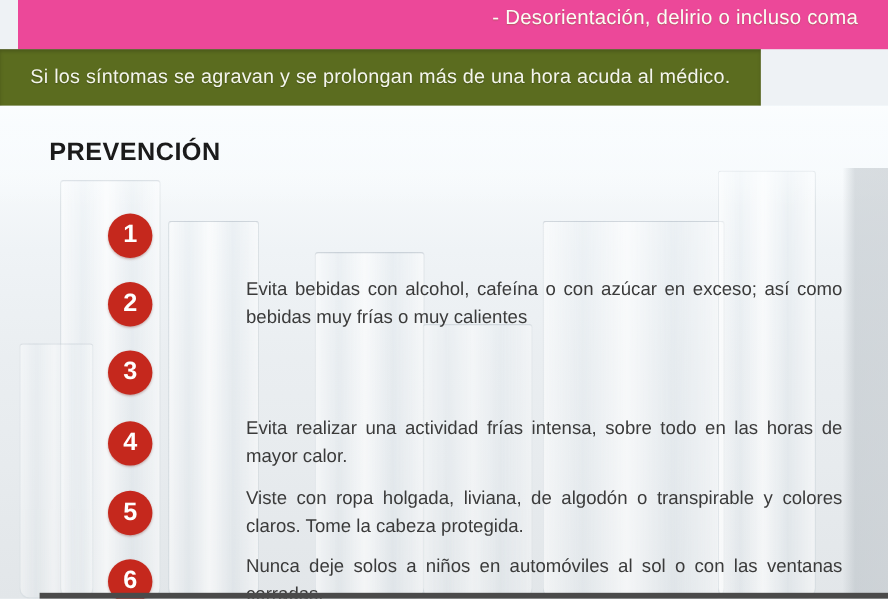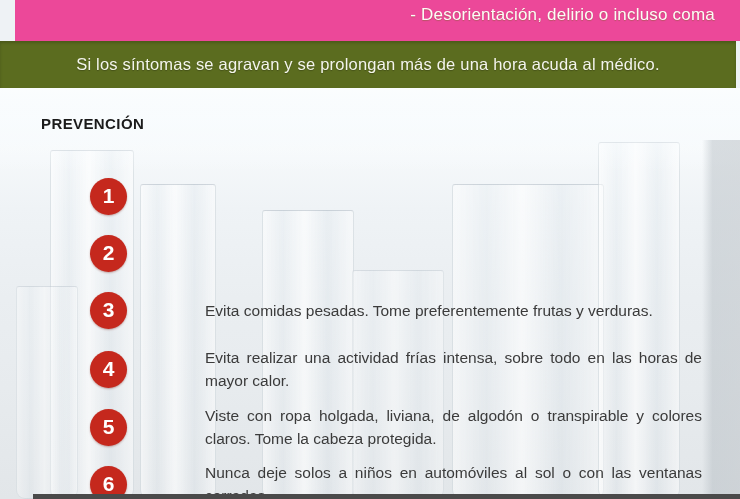--- a/index.html
+++ b/index.html
@@ -16,21 +16,21 @@
     position: absolute; left: 15px; top: 0; width: 740px; height: 41px;
     background: #ec4899;
     z-index: 5;
   }
   .top-banner .line {
     position: absolute; right: 40px; top: 5px;
     color: #fcfdf6; font-size: 17px; letter-spacing: 0.2px;
     text-shadow: 0 1px 1px rgba(90,110,10,0.35);
   }
   .alert-banner {
-    position: absolute; left: 0; top: 41px; width: 736px; height: 47px;
+    position: absolute; left: 0; top: 41px; width: 634px; height: 47px;
     background: #5b6c1f;
     box-shadow: inset 0 2px 3px rgba(0,0,0,0.18);
     z-index: 5;
     display: flex; align-items: center; justify-content: center;
   }
   .alert-banner .line {
     color: #f4f5ec; font-size: 16.5px; letter-spacing: 0.2px;
     text-shadow: 0 1px 1px rgba(0,0,0,0.25);
   }
 
@@ -62,21 +62,21 @@
   }
   .bottom-bar {
     position: absolute; left: 33px; right: 0; bottom: 0; height: 5px;
     background: #4a4a4a;
     z-index: 6;
   }
 
   
   .section-title {
     position: absolute; left: 41px; top: 115px;
-    font-size: 15px; font-weight: bold; color: #1b1b1b;
+    font-size: 21px; font-weight: bold; color: #1b1b1b;
     letter-spacing: 0.4px;
     z-index: 4;
   }
 
   
   .tip {
     position: absolute; left: 90px; width: 614px; height: 46px;
     display: flex; align-items: center;
     z-index: 4;
   }
@@ -122,24 +122,24 @@
   <div class="line">Si los síntomas se agravan y se prolongan más de una hora acuda al médico.</div>
 </div>
 
 <div class="section-title">PREVENCIÓN</div>
 
 <div class="tip tip-1">
   <div class="badge">1</div>
 </div>
 <div class="tip tip-2">
   <div class="badge">2</div>
+  <div class="tip-text">Evita bebidas con alcohol, cafeína o con azúcar en exceso; así como bebidas muy frías o muy calientes</div>
 </div>
 <div class="tip tip-3">
   <div class="badge">3</div>
-  <div class="tip-text">Evita comidas pesadas. Tome preferentemente frutas y verduras.</div>
 </div>
 <div class="tip tip-4">
   <div class="badge">4</div>
   <div class="tip-text">Evita realizar una actividad frías intensa, sobre todo en las horas de mayor calor.</div>
 </div>
 <div class="tip tip-5">
   <div class="badge">5</div>
   <div class="tip-text">Viste con ropa holgada, liviana, de algodón o transpirable y colores claros. Tome la cabeza protegida.</div>
 </div>
 <div class="tip tip-6">

